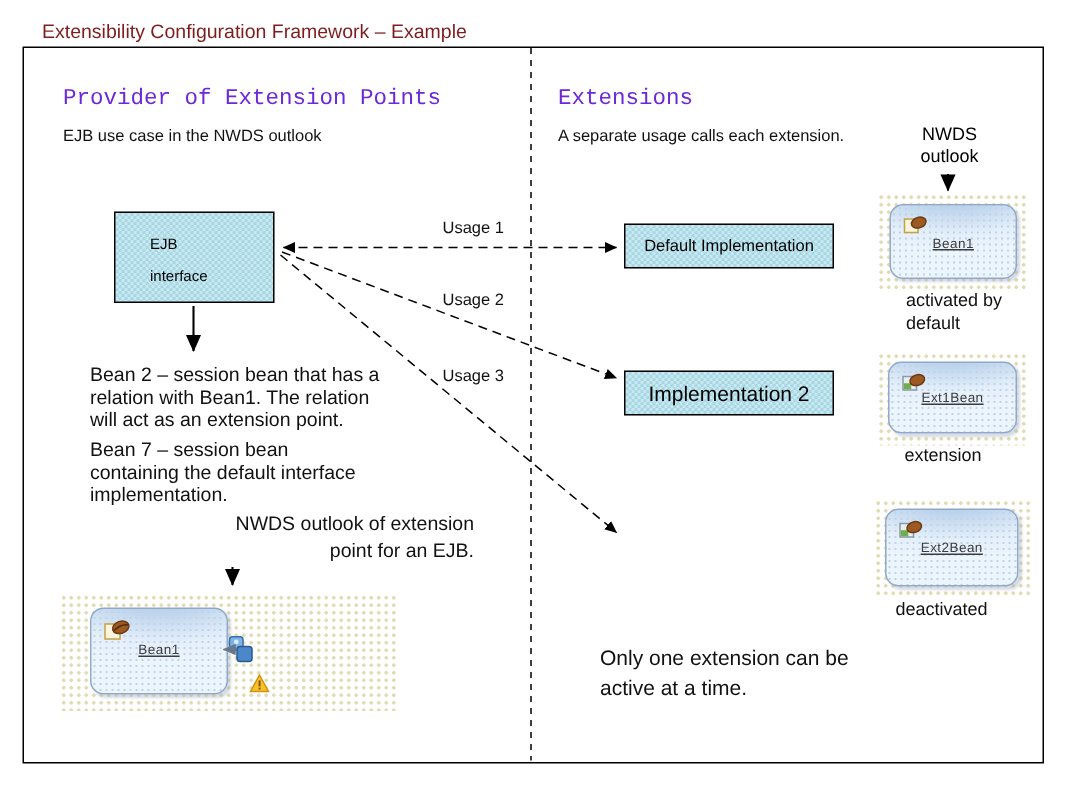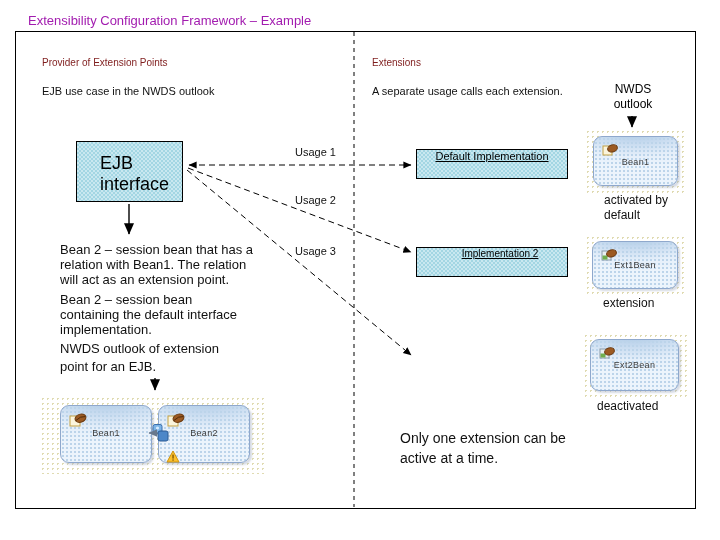--- a/index.html
+++ b/index.html
@@ -3,83 +3,83 @@
 <meta charset="utf-8">
 <style>
   html,body{margin:0;padding:0;background:#fff;}
   #canvas{
     position:relative;width:720px;height:540px;background:#fff;overflow:hidden;
     font-family:"Liberation Sans",sans-serif;color:#000;
   }
   .abs{position:absolute;}
   .pre{white-space:pre-line;}
 
-  .page-title{left:28px;top:13px;font-size:13px;color:#a21caf;}
+  .page-title{left:28px;top:13px;font-size:13px;color:#7f1d1d;}
 
   .frame{left:15px;top:31px;width:679px;height:476px;border:1px solid #000;}
 
-  .section-heading{font-size:10px;color:#7f1d1d;}
+  .section-heading{font-size:15px;color:#6d28d9;font-family:Liberation Mono, monospace;}
   .section-sub{font-size:11px;color:#111;}
   .prov-heading{left:42px;top:57px;}
   .prov-sub{left:42px;top:85px;}
   .ext-heading{left:372px;top:57px;}
   .ext-sub{left:372px;top:85px;}
 
   .nwds-outlook-label{left:596px;top:82px;width:74px;font-size:12px;line-height:15px;text-align:center;}
 
   
   .tex-box{
     background-color:#c9e8f0;
     background-image:
       linear-gradient(45deg,#a3d6e3 25%,transparent 25%,transparent 75%,#a3d6e3 75%),
       linear-gradient(45deg,#a3d6e3 25%,transparent 25%,transparent 75%,#a3d6e3 75%);
     background-size:4px 4px;
     background-position:0 0,2px 2px;
     border:1px solid #000;
     box-sizing:border-box;
   }
   .ejb-box{left:76px;top:141px;width:107px;height:61px;}
-  .ejb-label{padding:11px 0 0 23px;font-size:18px;line-height:21px;}
-
-  .impl-box{left:416px;width:152px;height:30px;display:flex;justify-content:center;text-decoration:underline;}
+  .ejb-label{padding:11px 0 0 23px;font-size:10px;line-height:21px;}
+
+  .impl-box{left:416px;width:140px;height:30px;display:flex;align-items:center;justify-content:center;}
   .impl-1{top:149px;}
   .impl-2{top:247px;}
   .impl-3{top:348px;}
   .impl-sm{font-size:11px;}
-  .impl-lg{font-size:10px;padding-left:16px;}
+  .impl-lg{font-size:14px;}
 
   .usage-label{font-size:11px;color:#111;}
   .usage-1{left:295px;top:146px;}
   .usage-2{left:295px;top:194px;}
   .usage-3{left:295px;top:245px;}
 
   .note{font-size:13px;line-height:15px;color:#111;}
   .bean2-note{left:60px;top:242px;width:230px;}
   .bean1-note{left:60px;top:292px;width:230px;}
-  .nwds-note{left:60px;top:340px;width:240px;font-size:13px;line-height:18px;}
+  .nwds-note{left:76px;top:340px;width:240px;font-size:13px;line-height:18px;text-align:right;}
 
   .dot-pad{
     background-image:radial-gradient(#e0dbb2 1px,transparent 1px);
     background-size:5px 5px;
   }
   .pad-left{left:40px;top:396px;width:224px;height:78px;}
   .pad-r1{left:585px;top:129px;width:100px;height:64px;}
   .pad-r2{left:585px;top:235px;width:100px;height:62px;}
   .pad-r3{left:583px;top:333px;width:104px;height:66px;}
 
   
   .nwds-box{
     border:1px solid #8fa8cc;border-radius:9px;box-sizing:border-box;
     background-image:
       radial-gradient(#bcd4ea 1px,transparent 1px),
       radial-gradient(ellipse 130% 90% at 50% -25%, #9cbede 0%, #c3d8ee 38%, #e5effa 72%, #ecf4fc 100%);
     background-size:4px 4px,100% 100%;
     box-shadow:2px 2px 2px rgba(165,175,195,0.45);
   }
-  .bean-label{position:absolute;left:0;right:0;top:22px;text-align:center;font-size:9px;color:#3c3c3c;letter-spacing:.3px;}
+  .bean-label{position:absolute;left:0;right:0;top:22px;text-align:center;font-size:9px;color:#3c3c3c;letter-spacing:.3px;text-decoration:underline;}
   .bean-icon{position:absolute;left:8px;top:6px;}
 
   .lbean-1{left:60px;top:405px;width:92px;height:58px;}
   .lbean-2{left:158px;top:405px;width:92px;height:58px;}
   .rbean-1{left:593px;top:136px;width:85px;height:50px;}
   .rbean-ext1{left:592px;top:241px;width:86px;height:48px;}
   .rbean-ext2{left:590px;top:339px;width:89px;height:52px;}
   .rbean-1 .bean-label{top:20px;}
   .rbean-ext1 .bean-label{top:18px;}
   .rbean-ext2 .bean-label{top:20px;}
@@ -124,50 +124,40 @@
   <div class="abs tex-box impl-box impl-1">
     <span class="impl-sm">Default Implementation</span>
   </div>
   <div class="abs tex-box impl-box impl-2">
     <span class="impl-lg">Implementation 2</span>
   </div>
 
   <div class="abs note bean2-note pre">Bean 2 – session bean that has a
 relation with Bean1. The relation
 will act as an extension point.</div>
-  <div class="abs note bean1-note pre">Bean 2 – session bean
+  <div class="abs note bean1-note pre">Bean 7 – session bean
 containing the default interface
 implementation.</div>
   <div class="abs note nwds-note pre">NWDS outlook of extension
 point for an EJB.</div>
 
   <div class="abs dot-pad pad-left"></div>
   <div class="abs dot-pad pad-r1"></div>
   <div class="abs dot-pad pad-r2"></div>
   <div class="abs dot-pad pad-r3"></div>
 
   <div class="abs nwds-box lbean-1">
     <span class="bean-icon">
       <svg width="19" height="16" viewBox="0 0 19 16">
         <rect x="1" y="4" width="10" height="10" fill="#fbf5dd" stroke="#c3a145"></rect>
         <ellipse cx="11.5" cy="6.2" rx="5.6" ry="4" fill="#9c5a22" stroke="#6b3a10" transform="rotate(-18 11.5 6.2)"></ellipse>
         <path d="M7 8.4 Q11.5 3.8 16.4 4.6" stroke="#4f2a08" stroke-width="1" fill="none"></path>
       </svg>
     </span>
     <span class="bean-label">Bean1</span>
-  </div>
-  <div class="abs nwds-box lbean-2">
-    <span class="bean-icon">
-      <svg width="19" height="16" viewBox="0 0 19 16">
-        <rect x="1" y="4" width="10" height="10" fill="#fbf5dd" stroke="#c3a145"></rect>
-        <ellipse cx="11.5" cy="6.2" rx="5.6" ry="4" fill="#9c5a22" stroke="#6b3a10" transform="rotate(-18 11.5 6.2)"></ellipse>
-        <path d="M7 8.4 Q11.5 3.8 16.4 4.6" stroke="#4f2a08" stroke-width="1" fill="none"></path>
-      </svg>
-    </span>
-    <span class="bean-label">Bean2</span>
   </div>
 
   <span class="abs connector-icon">
     <svg width="17" height="20" viewBox="0 0 17 20">
       <rect x="1" y="1.5" width="9" height="9" rx="2" fill="#7db4e6" stroke="#3a6fae"></rect>
       <rect x="6" y="8" width="10" height="10" rx="2" fill="#4c87c8" stroke="#2a5a94"></rect>
       <circle cx="5.5" cy="5" r="1.6" fill="#d8ecff"></circle>
     </svg>
   </span>
   <span class="abs warning-icon">

